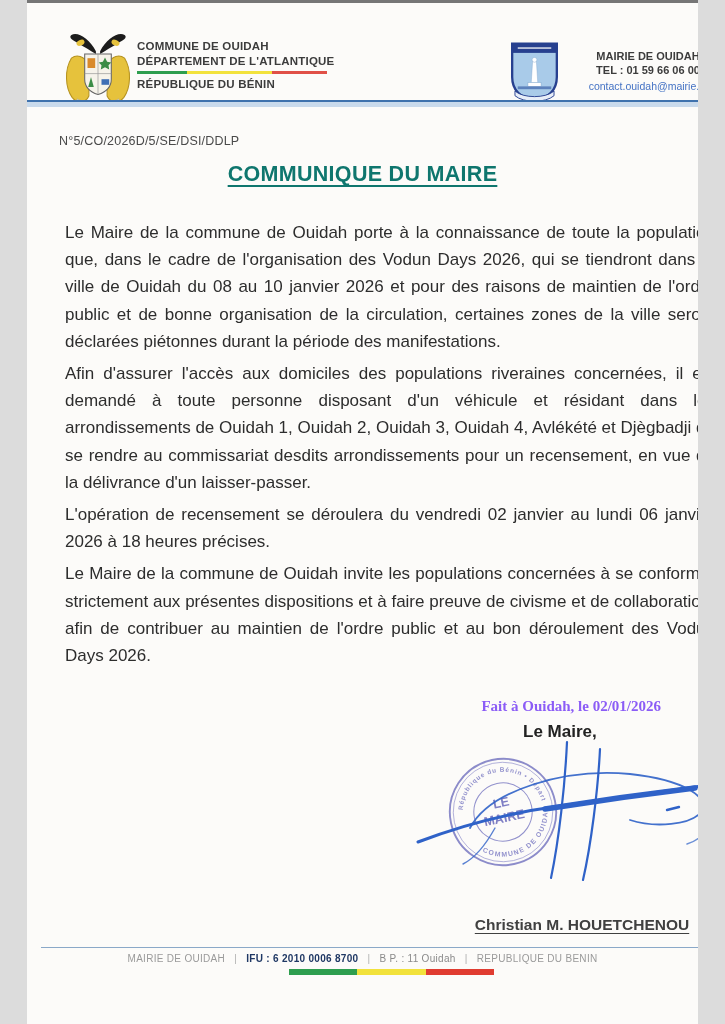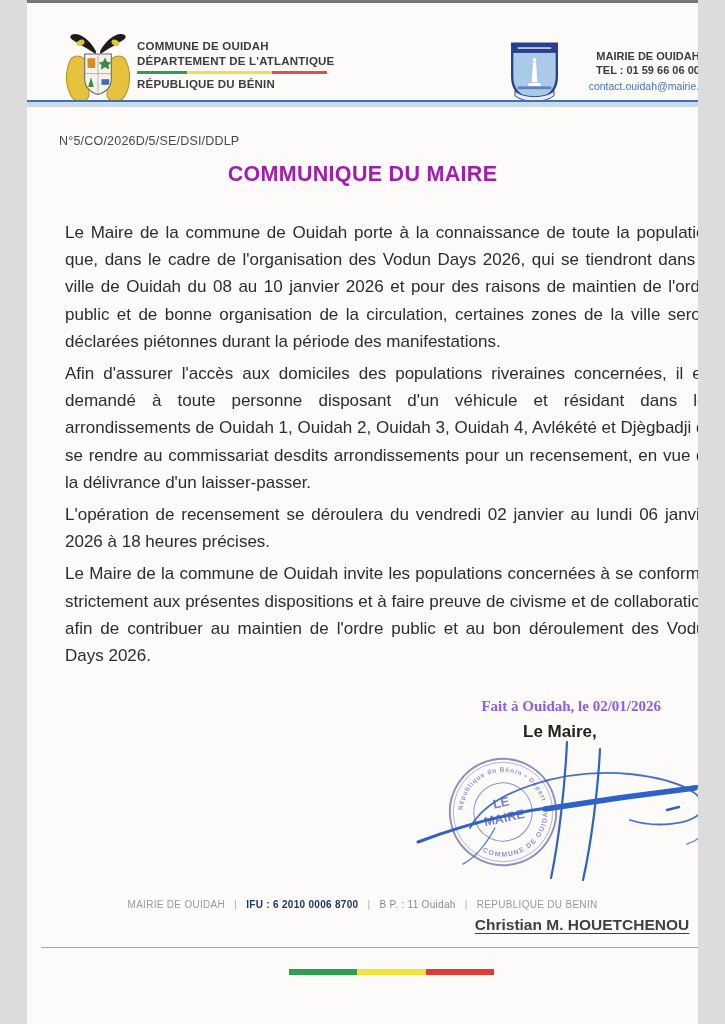--- a/index.html
+++ b/index.html
@@ -24,40 +24,40 @@
   .lh-right-text{position:absolute;left:545px;top:49px;width:152px;text-align:center;line-height:14px;}
   .lh-right-text .r1,.lh-right-text .r2{font-weight:bold;font-size:11px;color:#3c3c3c;}
   .lh-right-text .r3{font-size:10.5px;color:#4472c4;margin-top:2px;}
 
   .divider{position:absolute;top:100px;left:0;width:100%;height:5px;
     border-top:2.5px solid #3f72ad;background:#c9daec;}
 
   
   .ref{position:absolute;top:134px;left:32px;font-size:12.5px;color:#4a4a4a;letter-spacing:.2px;}
   .title{position:absolute;top:162px;left:0;width:100%;margin:0;text-align:center;
-    font-size:21.5px;font-weight:bold;color:#a21caf;letter-spacing:.3px;
-    text-underline-offset:4px;}
+    font-size:21.5px;font-weight:bold;color:#0f766e;letter-spacing:.3px;
+    text-decoration:underline;text-underline-offset:4px;}
   .bodytext{position:absolute;top:219px;left:38px;width:650px;}
   .bodytext p{margin:0 0 5px 0;font-size:17px;line-height:27.2px;text-align:justify;color:#2d2d2d;}
 
   .dateline{position:absolute;top:698px;right:37px;
     font-family:"Liberation Serif","DejaVu Serif",serif;
     font-weight:bold;font-size:15px;color:#8b5cf6;}
   .signer-title{position:absolute;top:722px;left:496px;font-weight:bold;font-size:17px;color:#222;}
 
   .signature-svg{position:absolute;left:388px;top:740px;width:310px;height:142px;z-index:3;}
   .stamp-wrap{position:absolute;left:416px;top:752px;width:120px;height:120px;
     transform:rotate(-12deg);z-index:2;opacity:.85;mix-blend-mode:multiply;}
   .signer-name{position:absolute;top:916px;left:420px;width:270px;text-align:center;
     font-weight:bold;font-size:15.5px;color:#404040;
     text-decoration:underline;text-underline-offset:3px;}
 
   
   .footer-line{position:absolute;top:947px;left:14px;width:697px;border-top:1px solid #8aa8c8;}
-  .footer-text{position:absolute;top:899px;left:0;width:100%;text-align:center;
+  .footer-text{position:absolute;top:953px;left:0;width:100%;text-align:center;
     font-size:10px;color:#9a9a9a;letter-spacing:.3px;}
   .footer-text .sep{margin:0 6px;color:#b0b0b0;}
   .footer-text .ifu{font-weight:bold;color:#1f3864;}
   .footer-text .bp{color:#8a8a8a;}
   .footer-flag{position:absolute;top:969px;left:262px;width:205px;height:6px;display:flex;}
   .footer-flag span{height:6px;display:block;}
   .ffg{background:#2e9e4f;width:68px;}
   .ffy{background:#f2e23c;width:69px;}
   .ffr{background:#e03c31;width:68px;}
   .pagenum{position:absolute;top:977px;left:678px;font-size:12px;color:#6f6f6f;}

